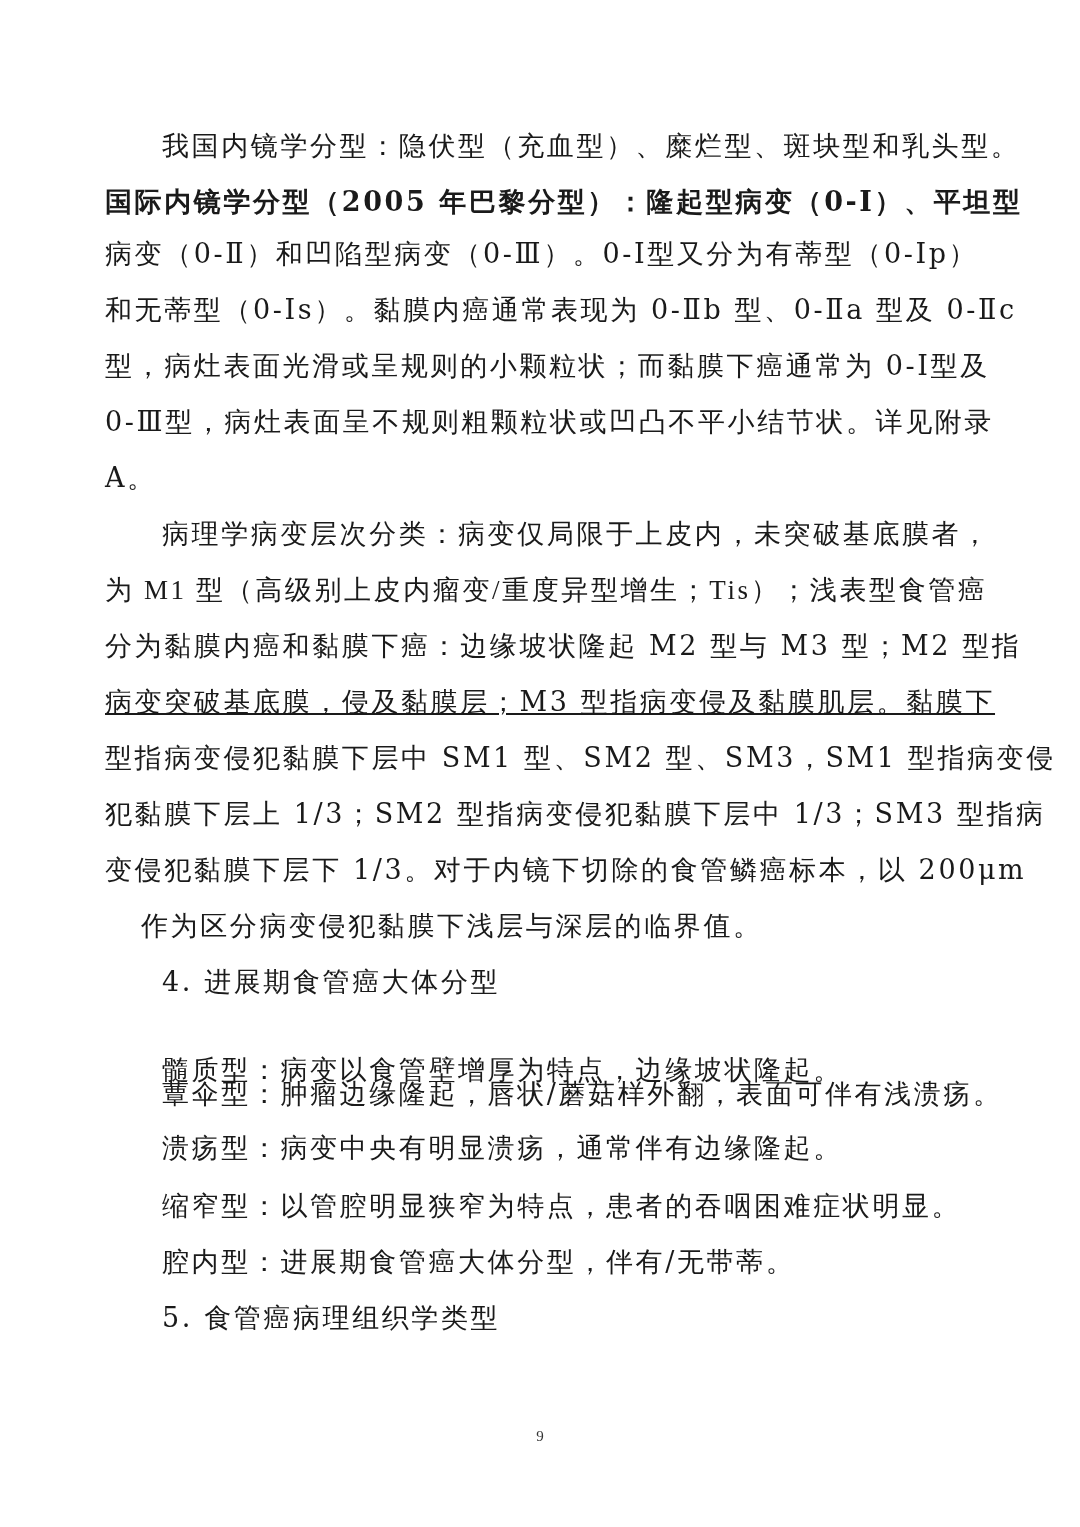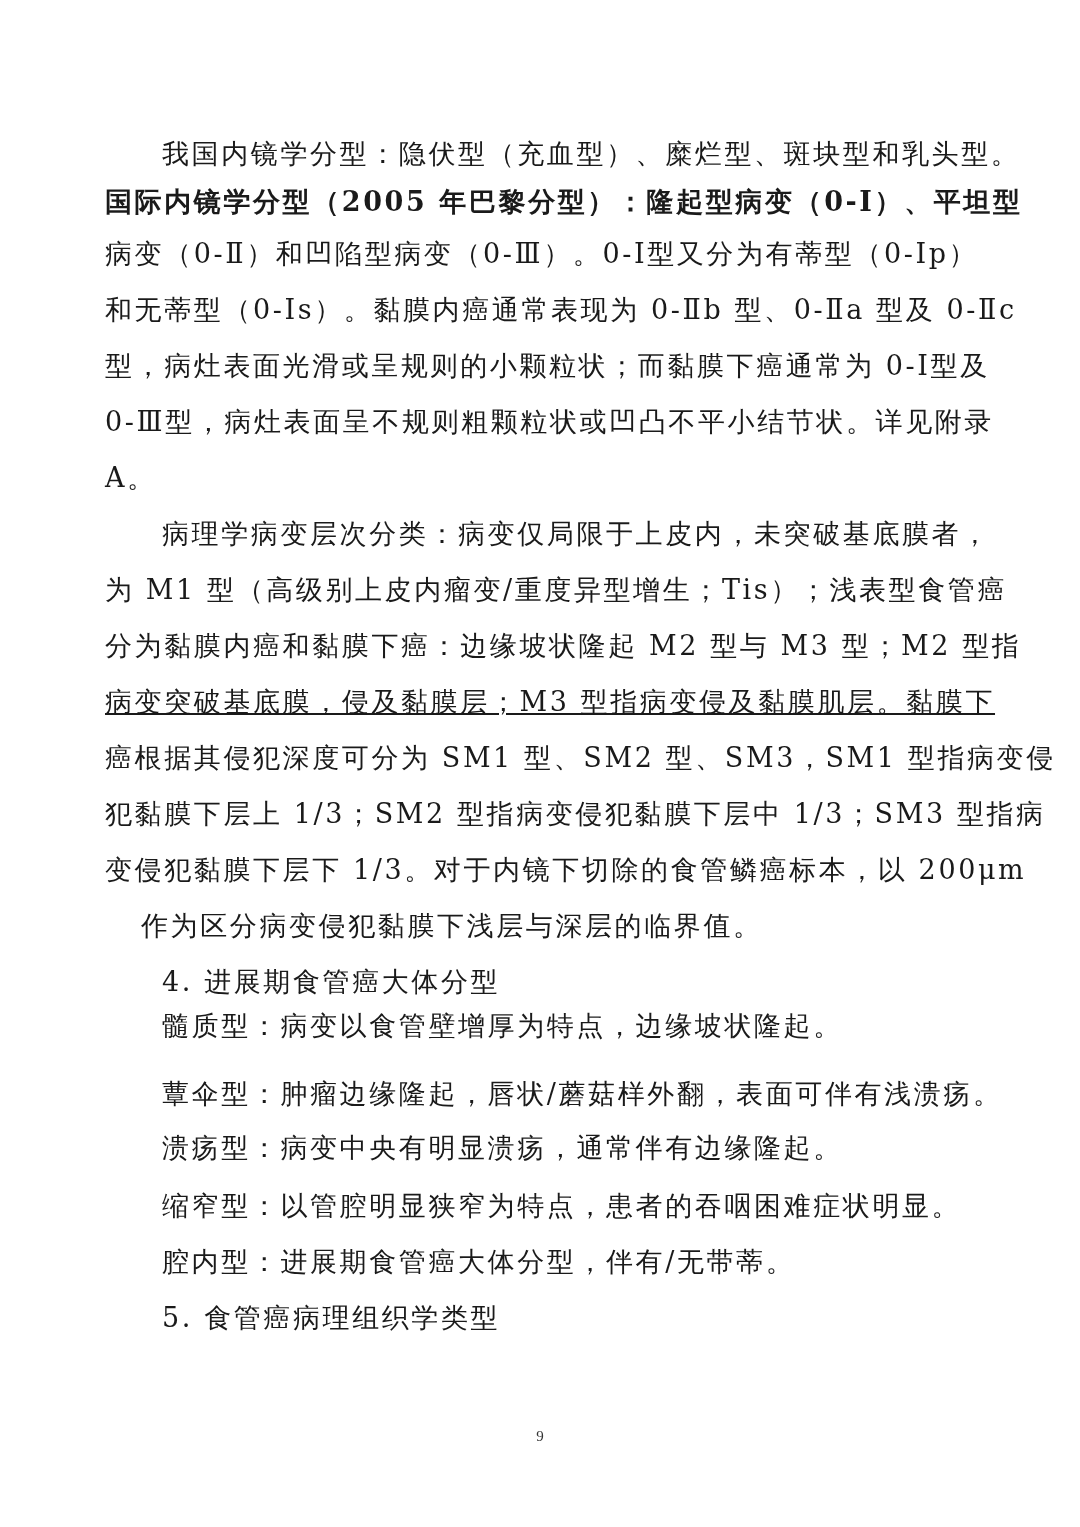--- a/index.html
+++ b/index.html
@@ -60,43 +60,43 @@
       color: #333;
     }
   </style>
 </head>
 <body>
 
 <div class="page">
   <div class="content">
 
     <div>
-      <div class="line indent" style="top:12px;">我国内镜学分型：隐伏型（充血型）、糜烂型、斑块型和乳头型。</div>
+      <div class="line indent" style="top:4px;">我国内镜学分型：隐伏型（充血型）、糜烂型、斑块型和乳头型。</div>
       <div class="line justify" style="top:60px;font-weight:bold;">国际内镜学分型（2005 年巴黎分型）：隆起型病变（0-Ⅰ）、平坦型</div>
       <div class="line justify" style="top:112px;">病变（0-Ⅱ）和凹陷型病变（0-Ⅲ）。0-Ⅰ型又分为有蒂型（0-Ⅰp）</div>
       <div class="line justify" style="top:168px;">和无蒂型（0-Ⅰs）。黏膜内癌通常表现为 0-Ⅱb 型、0-Ⅱa 型及 0-Ⅱc</div>
       <div class="line justify" style="top:224px;">型，病灶表面光滑或呈规则的小颗粒状；而黏膜下癌通常为 0-Ⅰ型及</div>
       <div class="line justify" style="top:280px;">0-Ⅲ型，病灶表面呈不规则粗颗粒状或凹凸不平小结节状。详见附录</div>
       <div class="line" style="top:336px;">A。</div>
     </div>
 
     <div>
       <div class="line indent justify-indent" style="top:392px;">病理学病变层次分类：病变仅局限于上皮内，未突破基底膜者，</div>
-      <div class="line justify" style="top:448px;">为 M1 型（高级别上皮内瘤变/重度异型增生；Tis）；浅表型食管癌</div>
+      <div class="line justify" style="top:448px;font-family:Liberation Serif, serif;">为 M1 型（高级别上皮内瘤变/重度异型增生；Tis）；浅表型食管癌</div>
       <div class="line justify" style="top:504px;">分为黏膜内癌和黏膜下癌：边缘坡状隆起 M2 型与 M3 型；M2 型指</div>
       <div class="line justify" style="top:560px;text-decoration:underline;">病变突破基底膜，侵及黏膜层；M3 型指病变侵及黏膜肌层。黏膜下</div>
-      <div class="line justify" style="top:616px;">癌根据其侵犯深度可分为 SM1 型、SM2 型、SM3，SM1 型指病变侵</div>
+      <div class="line justify" style="top:616px;">型指病变侵犯黏膜下层中 SM1 型、SM2 型、SM3，SM1 型指病变侵</div>
       <div class="line justify" style="top:672px;">犯黏膜下层上 1/3；SM2 型指病变侵犯黏膜下层中 1/3；SM3 型指病</div>
       <div class="line justify" style="top:728px;">变侵犯黏膜下层下 1/3。对于内镜下切除的食管鳞癌标本，以 200μm</div>
       <div class="line" style="top:784px;margin-left:36px;">作为区分病变侵犯黏膜下浅层与深层的临界值。</div>
     </div>
 
     <div>
       <div class="line indent" style="top:840px;">4. 进展期食管癌大体分型</div>
-      <div class="line indent" style="top:884px;">髓质型：病变以食管壁增厚为特点，边缘坡状隆起。</div>
+      <div class="line indent" style="top:928px;">髓质型：病变以食管壁增厚为特点，边缘坡状隆起。</div>
       <div class="line indent" style="top:952px;">蕈伞型：肿瘤边缘隆起，唇状/蘑菇样外翻，表面可伴有浅溃疡。</div>
       <div class="line indent" style="top:1008px;font-family:Liberation Mono, monospace;">溃疡型：病变中央有明显溃疡，通常伴有边缘隆起。</div>
       <div class="line indent" style="top:1064px;">缩窄型：以管腔明显狭窄为特点，患者的吞咽困难症状明显。</div>
       <div class="line indent" style="top:1120px;">腔内型：进展期食管癌大体分型，伴有/无带蒂。</div>
     </div>
 
     <div>
       <div class="line indent" style="top:1176px;">5. 食管癌病理组织学类型</div>
     </div>
   </div>

